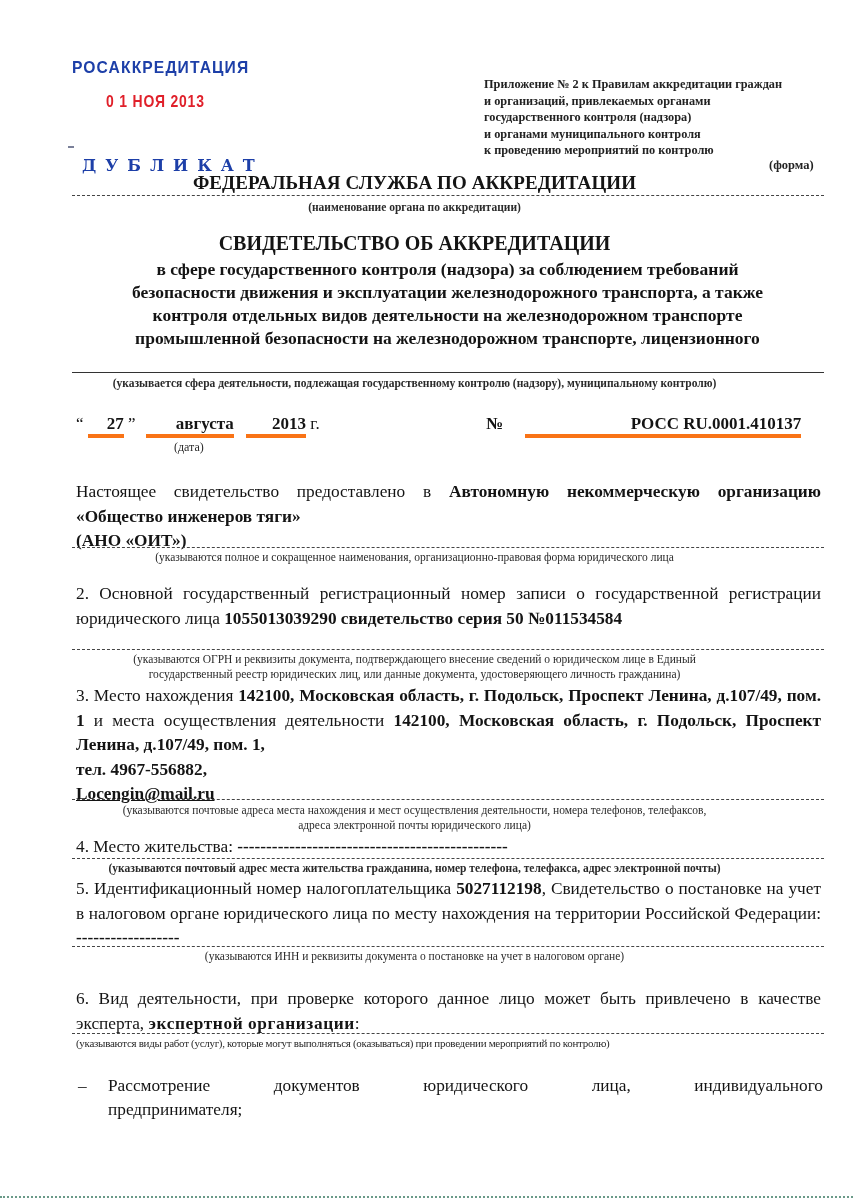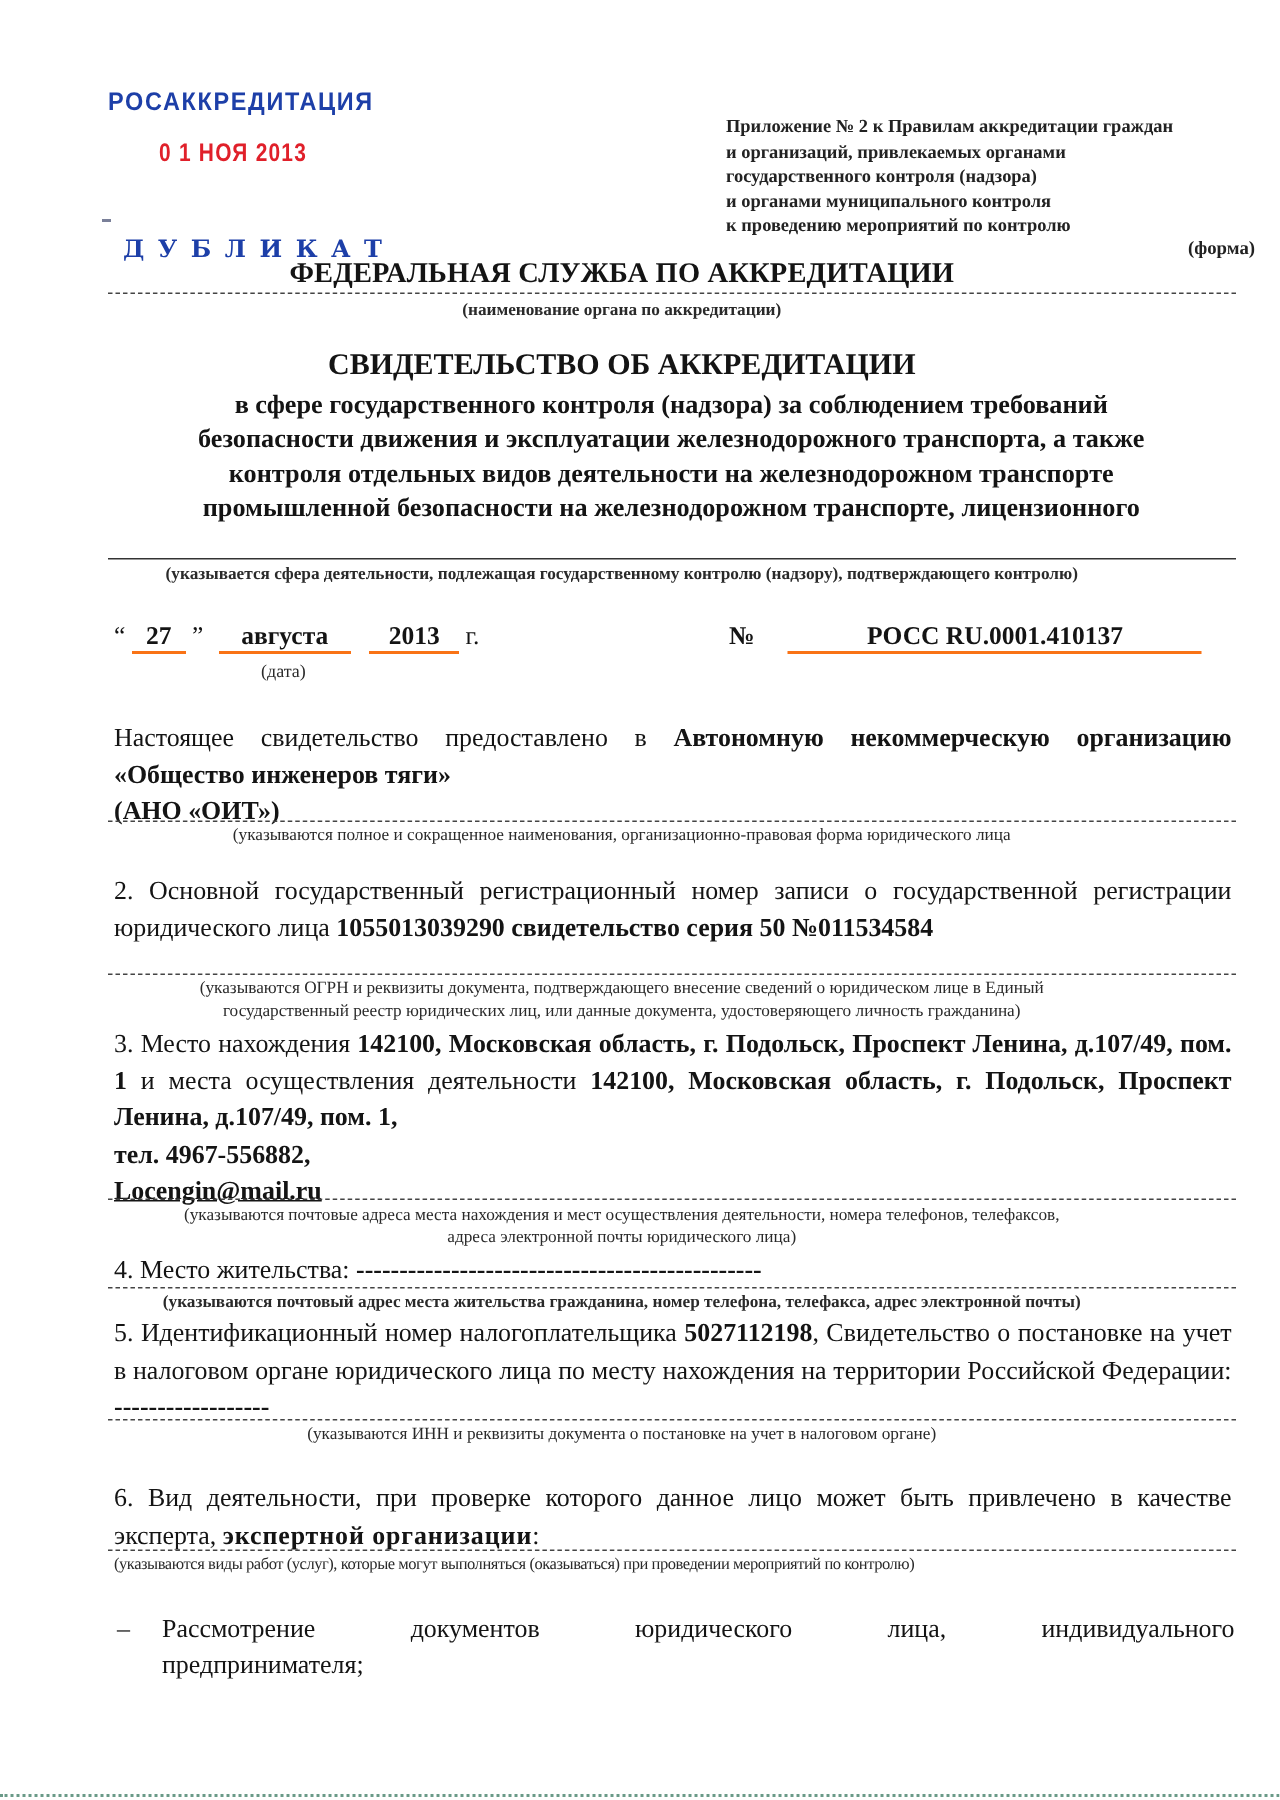--- a/index.html
+++ b/index.html
@@ -8,33 +8,33 @@
     font-family: "Liberation Serif", "DejaVu Serif", serif; color: #141414;
   }
   .abs { position: absolute; }
   .stamp { font-family: "Liberation Sans", "DejaVu Sans", sans-serif; font-weight: bold; }
   .stamp-org { left: 72px; top: 58px; font-size: 17px; color: #1d3fa8; letter-spacing: 1.2px; transform: scaleX(0.92); transform-origin: left; }
   .stamp-date { left: 106px; top: 92px; font-size: 17px; color: #e0202a; letter-spacing: 1px; transform: scaleX(0.82); transform-origin: left; }
   .stamp-dup { left: 82px; top: 128px; font-size: 16px; color: #1d3fa8; letter-spacing: 9px; font-family: "DejaVu Serif", serif; margin-top: 28px; }
   .stamp-dash { left: 68px; top: 146px; width: 6px; height: 2px; background: #7a8099; }
 
   .appendix { left: 484px; top: 76px; font-size: 12.3px; line-height: 16.5px; font-weight: bold; color: #222; }
-  .forma { left: 792px; top: 158px; font-size: 12.5px; font-weight: bold; color: #222; }
+  .forma { left: 769px; top: 158px; font-size: 12.5px; font-weight: bold; color: #222; }
 
   .center { left: 0; width: 829px; text-align: center; }
   .agency { top: 172px; font-size: 19px; font-weight: bold; letter-spacing: 0.1px; }
   .rule { left: 72px; width: 752px; height: 0; border-top: 1.5px dashed #444; }
   .rule.solid { border-top: 1.5px solid #333; }
   .caption { font-size: 11.5px; font-weight: bold; color: #2a2a2a; line-height: 15px; }
 
   .cert-title { top: 232px; font-size: 20px; font-weight: bold; }
   .cert-scope { top: 258px; left: 80px; width: 735px; text-align: center; font-size: 17.5px; font-weight: bold; line-height: 23px; }
 
   .dateline { top: 414px; left: 76px; font-size: 17px; }
-  .uline { display: inline-block; border-bottom: 2px solid #f97316; text-align: center; font-weight: bold; }
+  .uline { display: inline-block; border-bottom: 4px solid #f97316; text-align: right; font-weight: bold; }
   .no-line { top: 414px; left: 486px; font-size: 17px; }
 
   .para { left: 76px; width: 745px; font-size: 17.3px; line-height: 24.5px; text-align: justify; }
   .para b { font-weight: bold; }
   .email { text-decoration: underline; font-weight: bold; }
 
   .bullet { left: 78px; top: 1074px; width: 745px; font-size: 17.3px; line-height: 24.5px; }
   .bullet-dash { position: absolute; left: 0; top: 0; }
   .bullet-text { position: absolute; left: 30px; width: 715px; text-align: justify; text-align-last: justify; }
   .bullet-text2 { position: absolute; left: 30px; top: 24px; }
@@ -62,21 +62,21 @@
 <div class="abs center caption" style="top:200px;">(наименование органа по аккредитации)</div>
 
 <div class="abs center cert-title">СВИДЕТЕЛЬСТВО ОБ АККРЕДИТАЦИИ</div>
 <div class="abs cert-scope">
   <div>в сфере государственного контроля (надзора) за соблюдением требований</div>
   <div>безопасности движения и эксплуатации железнодорожного транспорта, а также</div>
   <div>контроля отдельных видов деятельности на железнодорожном транспорте</div>
   <div>промышленной безопасности на железнодорожном транспорте, лицензионного</div>
 </div>
 <div class="abs rule solid" style="top:372px;"></div>
-<div class="abs center caption" style="top:376px;">(указывается сфера деятельности, подлежащая государственному контролю (надзору), подтверждающего контролю)</div>
+<div class="abs center caption" style="top:376px;">(указывается сфера деятельности, подлежащая государственному контролю (надзору), муниципальному контролю)</div>
 
 <div class="abs dateline">
   <span>“</span>
   <span class="uline" style="width:36px;">27</span>
   <span>”</span>
   <span class="uline" style="width:88px; margin-left:6px;">августа</span>
   <span class="uline" style="width:60px; margin-left:8px;">2013</span>
   <span>г.</span>
 </div>
 <div class="abs caption" style="left:174px; top:440px; font-weight:normal; font-size:12px;">(дата)</div>

